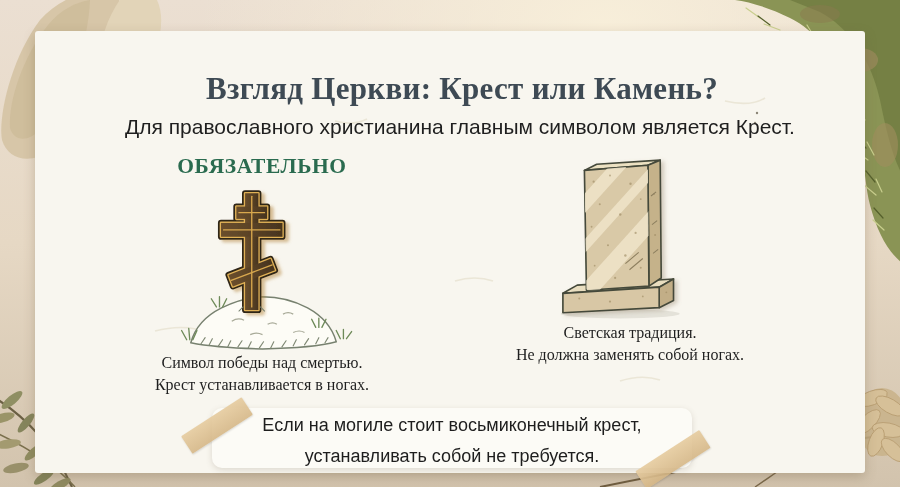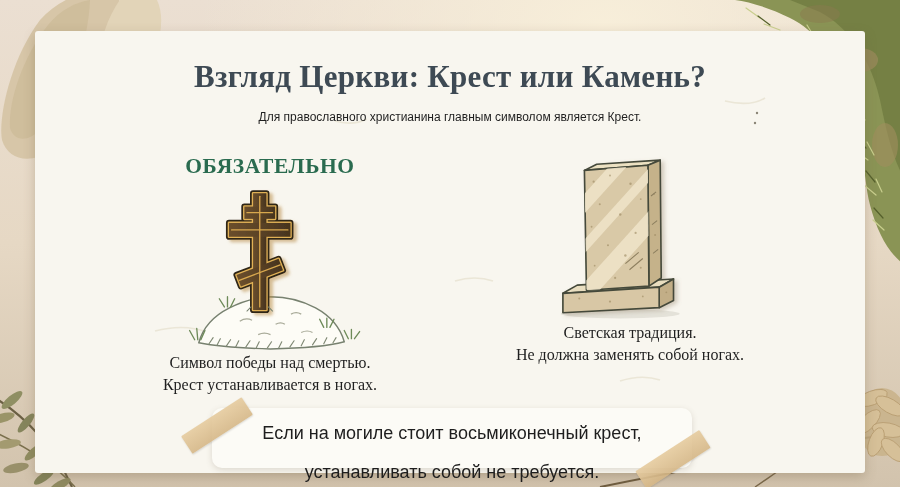--- a/index.html
+++ b/index.html
@@ -3,38 +3,38 @@
 <meta charset="utf-8">
 <style>
   html,body{margin:0;padding:0;background:#c9bba8;}
   .stage{position:relative;width:900px;height:487px;overflow:hidden;
          font-family:"Liberation Sans",sans-serif;background:#e7dac9;}
   .bg{position:absolute;left:0;top:0;z-index:0;}
   .card{position:absolute;left:35px;top:31px;width:830px;height:442px;z-index:1;
         background:#f8f6ef;border-radius:3px;
         box-shadow:0 4px 12px rgba(110,92,64,.30);}
   .fibers{position:absolute;left:0;top:0;}
-  .title{position:absolute;left:0;top:25px;width:100%;margin:0;text-align:center;
+  .title{position:absolute;left:0;top:25px;width:100%;margin:12px;text-align:center;
          font-family:"Liberation Serif",serif;font-weight:700;font-size:31px;
          line-height:42px;color:#3e4a54;letter-spacing:.3px;}
-  .subtitle{position:absolute;left:0;top:74px;width:100%;margin:0;text-align:center;
-            font-size:12px;line-height:24px;color:#1f1f1f;}
+  .subtitle{position:absolute;left:0;top:74px;width:100%;margin:10px;text-align:center;
+            font-size:21px;line-height:24px;color:#1f1f1f;}
   .col{position:absolute;top:120px;width:360px;text-align:center;}
-  .col-left{left:55px;}
+  .col-left{left:47px;}
   .col-right{left:415px;}
   .col h2{margin:0;font-family:"Liberation Serif",serif;font-weight:700;
           font-size:21.5px;line-height:30px;color:#2a6b4f;letter-spacing:.6px;}
   .illus{display:block;margin:2px auto 0;}
   .caption{margin:0;font-size:16px;line-height:21.5px;color:#1f1f1f;}
   .caption span{display:block;font-family:Liberation Serif, serif;}
   .callout{position:absolute;left:177px;top:377px;width:480px;height:60px;
            background:#fcfbf6;border-radius:10px;text-align:center;
            box-shadow:0 2px 6px rgba(100,85,60,.18);}
   .callout .txt{display:block;padding-top:5px;font-size:18px;line-height:25.5px;
-                color:#1e1e1e;font-weight:500;margin-top:8px;}
+                color:#1e1e1e;font-weight:500;}
   .tape{position:absolute;width:72px;height:21px;z-index:3;
         background:linear-gradient(180deg,rgba(230,204,160,.92),rgba(212,181,132,.88));
         box-shadow:0 1px 2px rgba(0,0,0,.14);border-radius:1px;}
   .tape-tl{left:146px;top:384px;transform:rotate(-33deg);}
   .tape-br{left:600px;top:418px;width:76px;transform:rotate(-33deg);}
 </style>
 </head>
 <body>
 
 <div class="stage">

